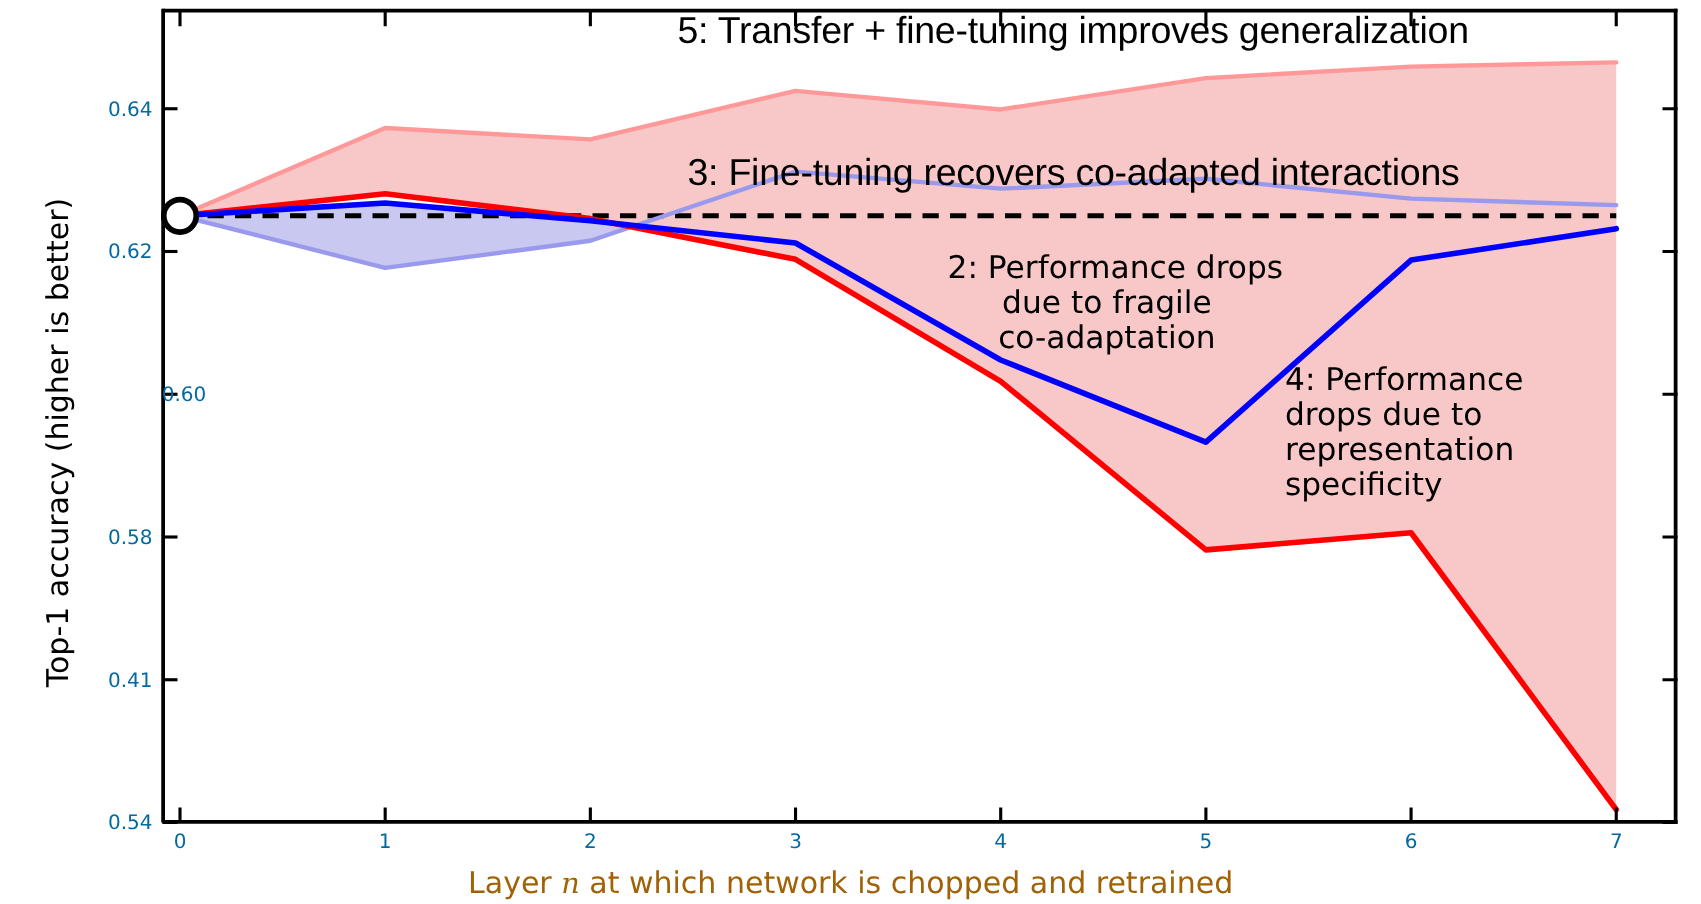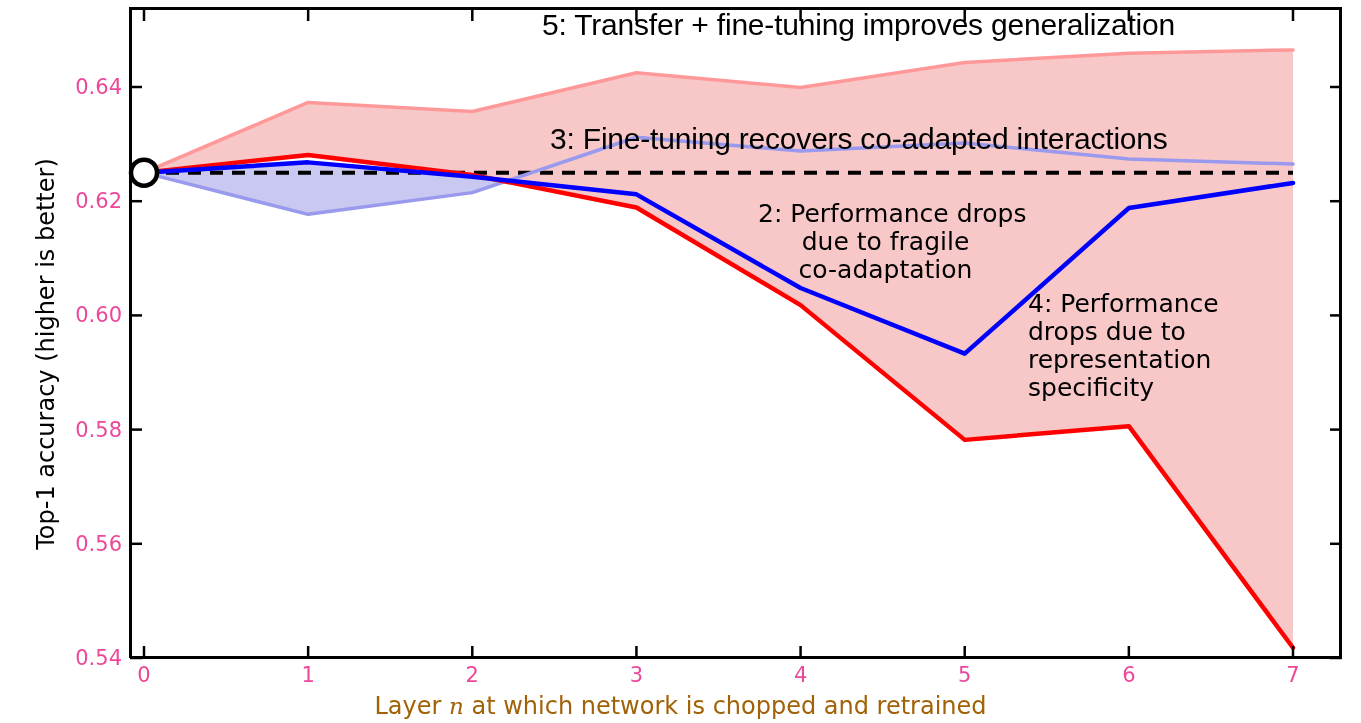--- a/index.html
+++ b/index.html
@@ -17,22 +17,22 @@
   }
   #plot-svg {
     position: absolute;
     left: 0;
     top: 0;
     width: 1361px;
     height: 723px;
   }
   .tick-label {
     position: absolute;
-    font-size: 21px;
-    color: #ec4899;
+    font-size: 16px;
+    color: #0369a1;
     font-family: "DejaVu Sans", sans-serif;
     white-space: nowrap;
   }
   .ytick-label {
     text-align: right;
     transform: translateY(-50%);
   }
   .xtick-label {
     text-align: center;
     transform: translateX(-50%);
@@ -163,23 +163,23 @@
         <line x1="964.7142857142857" y1="9" x2="964.7142857142857" y2="21" stroke="#000" stroke-width="2.5"></line>
         <line x1="1128.857142857143" y1="646" x2="1128.857142857143" y2="658" stroke="#000" stroke-width="2.5"></line>
         <line x1="1128.857142857143" y1="9" x2="1128.857142857143" y2="21" stroke="#000" stroke-width="2.5"></line>
         <line x1="1293" y1="646" x2="1293" y2="658" stroke="#000" stroke-width="2.5"></line>
         <line x1="1293" y1="9" x2="1293" y2="21" stroke="#000" stroke-width="2.5"></line>
       </g>
   </svg>
 
   <div id="ytick-labels">
       <div class="tick-label ytick-label" style="left: 0px; width: 122px; top: 658px;">0.54</div>
-      <div class="tick-label ytick-label" style="left: 0px; width: 122px; top: 543.8px;">0.56</div>
+      <div class="tick-label ytick-label" style="left: 0px; width: 122px; top: 543.8px;">0.41</div>
       <div class="tick-label ytick-label" style="left: 0px; width: 122px; top: 429.6px;">0.58</div>
-      <div class="tick-label ytick-label" style="left: 0px; width: 122px; top: 315.4px;">0.60</div>
+      <div class="tick-label ytick-label" style="left: 0px; width: 122px; top: 315.4px; padding-left: 43px;">0.60</div>
       <div class="tick-label ytick-label" style="left: 0px; width: 122px; top: 201.2px;">0.62</div>
       <div class="tick-label ytick-label" style="left: 0px; width: 122px; top: 87px;">0.64</div>
     </div>
   <div id="xtick-labels">
       <div class="tick-label xtick-label" style="left: 144px; top: 663px;">0</div>
       <div class="tick-label xtick-label" style="left: 308.143px; top: 663px;">1</div>
       <div class="tick-label xtick-label" style="left: 472.286px; top: 663px;">2</div>
       <div class="tick-label xtick-label" style="left: 636.429px; top: 663px;">3</div>
       <div class="tick-label xtick-label" style="left: 800.571px; top: 663px;">4</div>
       <div class="tick-label xtick-label" style="left: 964.714px; top: 663px;">5</div>

